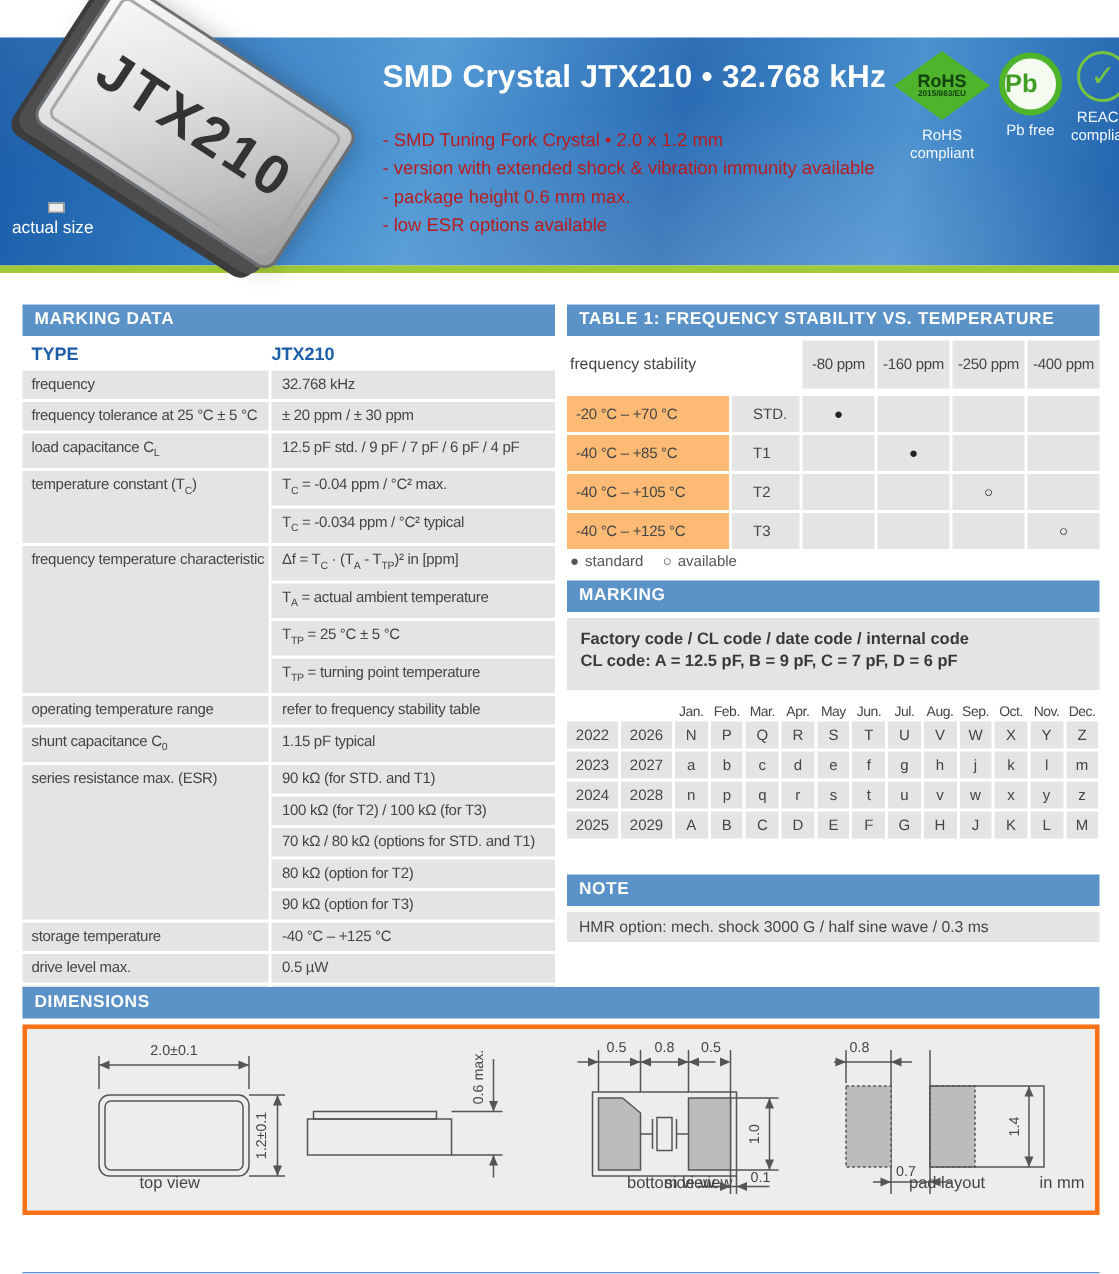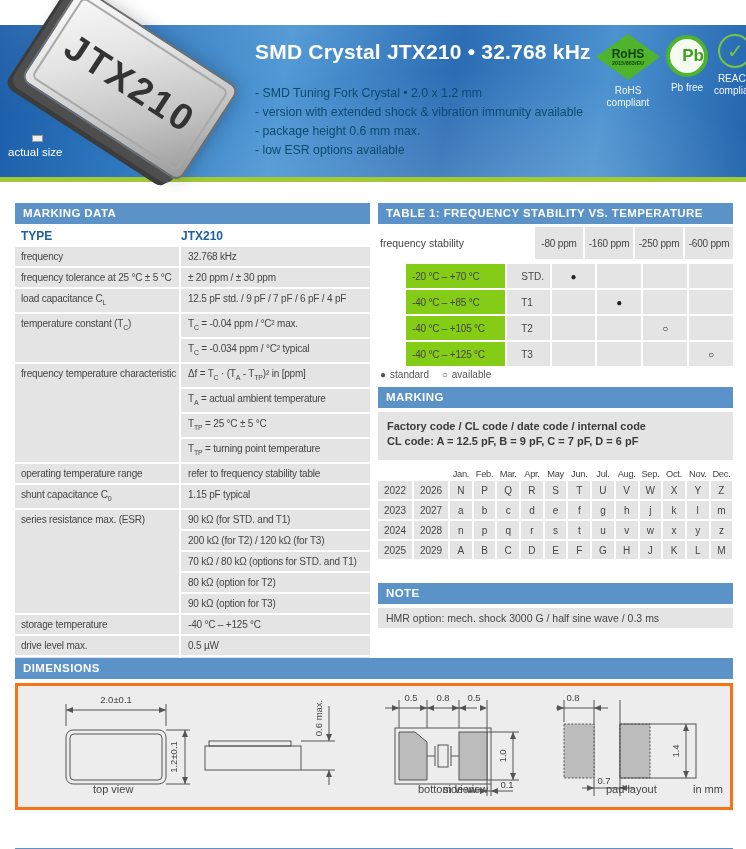--- a/index.html
+++ b/index.html
@@ -21,33 +21,33 @@
     box-shadow:-7px 9px 0 #4e4e4e, -10px 14px 0 #3c3c3c, 0 0 18px rgba(0,0,0,0.25);
     display:flex; align-items:center; justify-content:center; }
   .crystal:after { content:""; position:absolute; inset:6px; border:2px solid #a8a8a8; border-radius:6px; }
   .crystal-label { font-size:37px; font-weight:bold; color:#333; letter-spacing:3px; }
 
   .actual-size { position:absolute; left:8px; top:135px; color:#fff; font-size:11.5px; }
   .chip-mini { width:11px; height:7px; background:#eee; border:1px solid #9a9a9a; margin:0 0 4px 24px; }
 
   .title-block { position:absolute; left:255px; top:40px; width:340px; color:#fff; }
   .main-title { font-size:21px; font-weight:bold; letter-spacing:0.2px; white-space:nowrap; }
-  .bullets { margin-top:20px; font-size:12.3px; line-height:19px; color:#0c4a6e; }
+  .bullets { margin-top:20px; font-size:12.3px; line-height:19px; color:#b91c1c; }
   .bullets div { white-space:nowrap; }
 
   .badges { position:absolute; right:6px; top:32px; width:144px; display:grid;
     grid-template-columns:1fr 1fr 1fr 1fr; grid-column-gap:6px; grid-row-gap:12px; text-align:center; }
   .badge-label { font-size:10px; color:#f2f7fd; margin-top:5px; line-height:12px; }
   .rohs-diamond { width:64px; height:46px; margin:2px auto 0;
     clip-path:polygon(50% 0,100% 50%,50% 100%,0 50%); background:#4fb32b;
     display:flex; flex-direction:column; align-items:center; justify-content:center; }
   .rohs-word { font-size:12px; font-weight:bold; color:#12420f; line-height:11px; }
   .rohs-dir { font-size:5.5px; font-weight:bold; color:#12420f; }
   .pb-circle { width:42px; height:42px; margin:3px auto 0; border-radius:50%; border:4px solid #4fb32b;
-    background:#f6fbf2; display:flex; align-items:center; justify-content:flex-end; }
+    background:#f6fbf2; display:flex; align-items:center; justify-content:flex-start; }
   .pb-glyph { font-size:17px; font-weight:bold; color:#3f9e22; }
   .check-circle { width:34px; height:34px; margin:2px auto 0; border-radius:50%; border:2.5px solid #79c43e;
     display:flex; align-items:center; justify-content:center; }
   .check-glyph { font-size:20px; font-weight:bold; color:#79c43e; line-height:20px; }
 
   
   .section-bar { background:#5b92c8; color:#fff; font-weight:bold; font-size:11.5px;
     letter-spacing:0.4px; padding:4px 8px 3px; height:21px; }
   sub { font-size:7px; }
 
@@ -62,21 +62,21 @@
   .nw { white-space:nowrap; }
 
   
   .col-right { position:absolute; left:378px; top:203px; width:355px; }
   .st-head { display:flex; gap:2px; margin-top:3px; font-size:10px; }
   .st-head .label { width:155px; display:flex; align-items:center; padding-left:2px; font-size:10.5px; }
   .st-head .ppm { width:48px; background:#e4e4e5; height:32px; display:flex; align-items:center;
     justify-content:center; letter-spacing:-0.2px; }
   .st-rows { margin-top:5px; }
   .st-row { display:flex; gap:2px; margin-bottom:2px; font-size:10px; height:24px; }
-  .st-range { width:108px; background:#84cc16; display:flex; align-items:center; padding-left:6px; letter-spacing:-0.2px;margin-left:28px; }
+  .st-range { width:108px; background:#fdba74; display:flex; align-items:center; padding-left:6px; letter-spacing:-0.2px; }
   .st-code { width:45px; background:#e4e4e5; display:flex; align-items:center; padding-left:14px; }
   .st-mark { width:48px; background:#e4e4e5; display:flex; align-items:center; justify-content:center; font-size:10px; color:#222; }
   .st-legend { margin-top:3px; font-size:10px; color:#555; height:12px; padding-left:2px; }
   .st-legend span { margin-right:4px; }
 
   .marking { margin-top:6px; }
   .mk-info { background:#e4e4e5; margin-top:4px; padding:7px 9px 11px; font-size:11px; font-weight:bold;
     color:#3a3a3a; line-height:15px; }
   .mk-months { display:flex; gap:2px; margin-top:6px; font-size:9.3px; color:#454545; height:15px; align-items:center; }
   .mk-months .y { width:34px; }
@@ -209,21 +209,21 @@
     <div class="gd-row">
       <div class="gd-label nw">shunt capacitance C<sub>0</sub></div>
       <div class="gd-vals">
           <div class="gd-val">1.15 pF typical</div>
         </div>
     </div>
     <div class="gd-row">
       <div class="gd-label">series resistance max. (ESR)</div>
       <div class="gd-vals">
         <div class="gd-val">90 kΩ (for STD. and T1)</div>
-        <div class="gd-val">200 kΩ (for T2) / 120 kΩ (for T3)</div>
+        <div class="gd-val">100 kΩ (for T2) / 100 kΩ (for T3)</div>
         <div class="gd-val">70 kΩ / 80 kΩ (options for STD. and T1)</div>
         <div class="gd-val">80 kΩ (option for T2)</div>
         <div class="gd-val">90 kΩ (option for T3)</div>
       </div>
     </div>
     <div class="gd-row">
       <div class="gd-label nw">storage temperature</div>
       <div class="gd-vals">
           <div class="gd-val">-40 °C – +125 °C</div>
         </div>
@@ -244,21 +244,21 @@
 
   <div class="col-right">
 
     <div>
       <div class="section-bar">TABLE 1: FREQUENCY STABILITY VS. TEMPERATURE</div>
       <div class="st-head">
         <div class="label">frequency stability</div>
         <div class="ppm">-80 ppm</div>
         <div class="ppm">-160 ppm</div>
         <div class="ppm">-250 ppm</div>
-        <div class="ppm">-600 ppm</div>
+        <div class="ppm">-400 ppm</div>
       </div>
       <div class="st-rows">
         <div class="st-row">
           <div class="st-range">-20 °C –  +70 °C</div>
           <div class="st-code">STD.</div>
           <div class="st-mark">●</div>
           <div class="st-mark"></div>
           <div class="st-mark"></div>
           <div class="st-mark"></div>
         </div>

